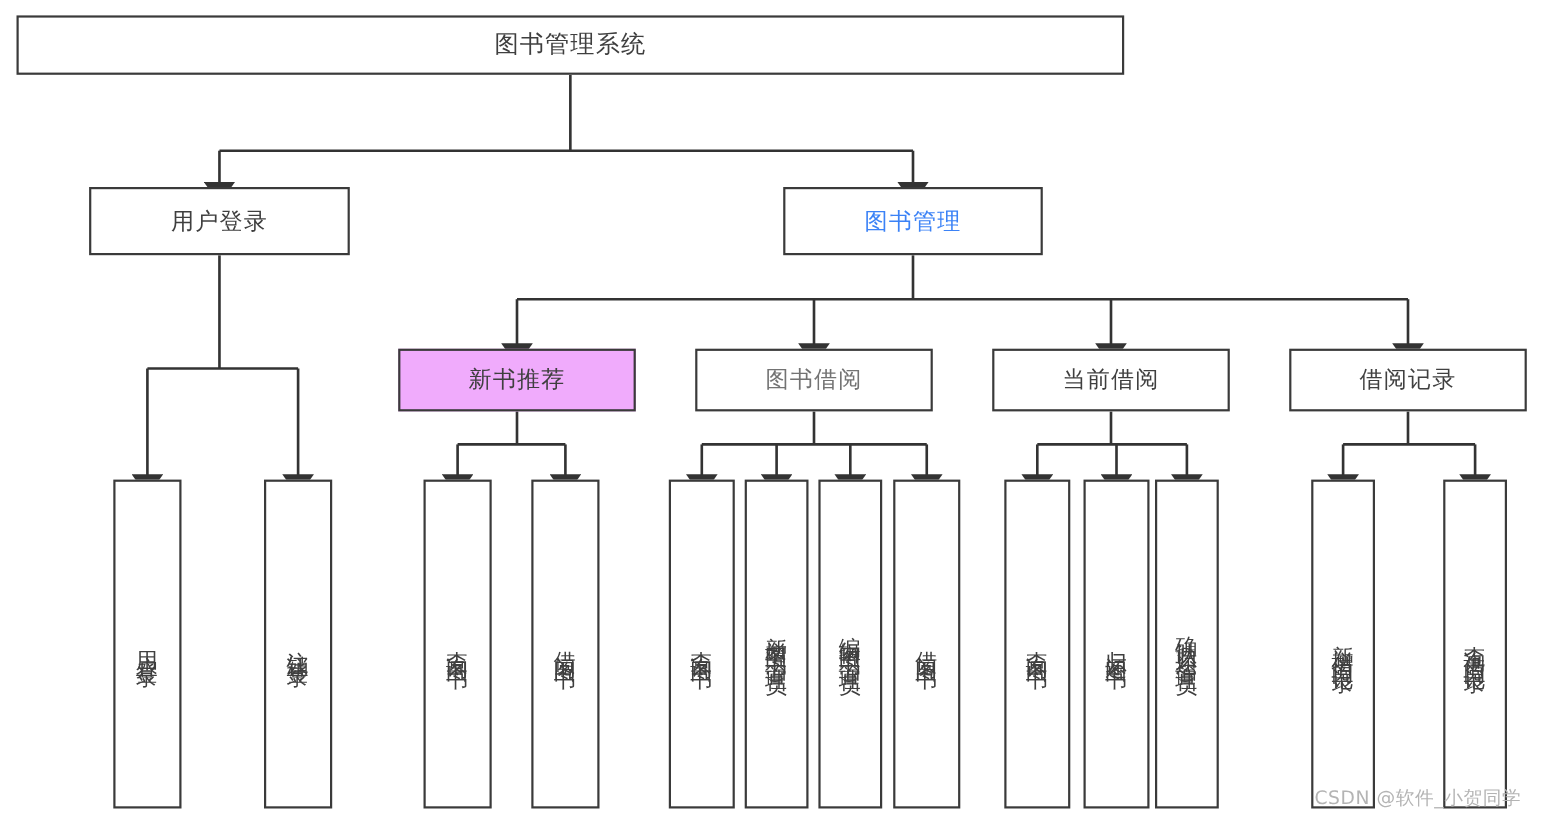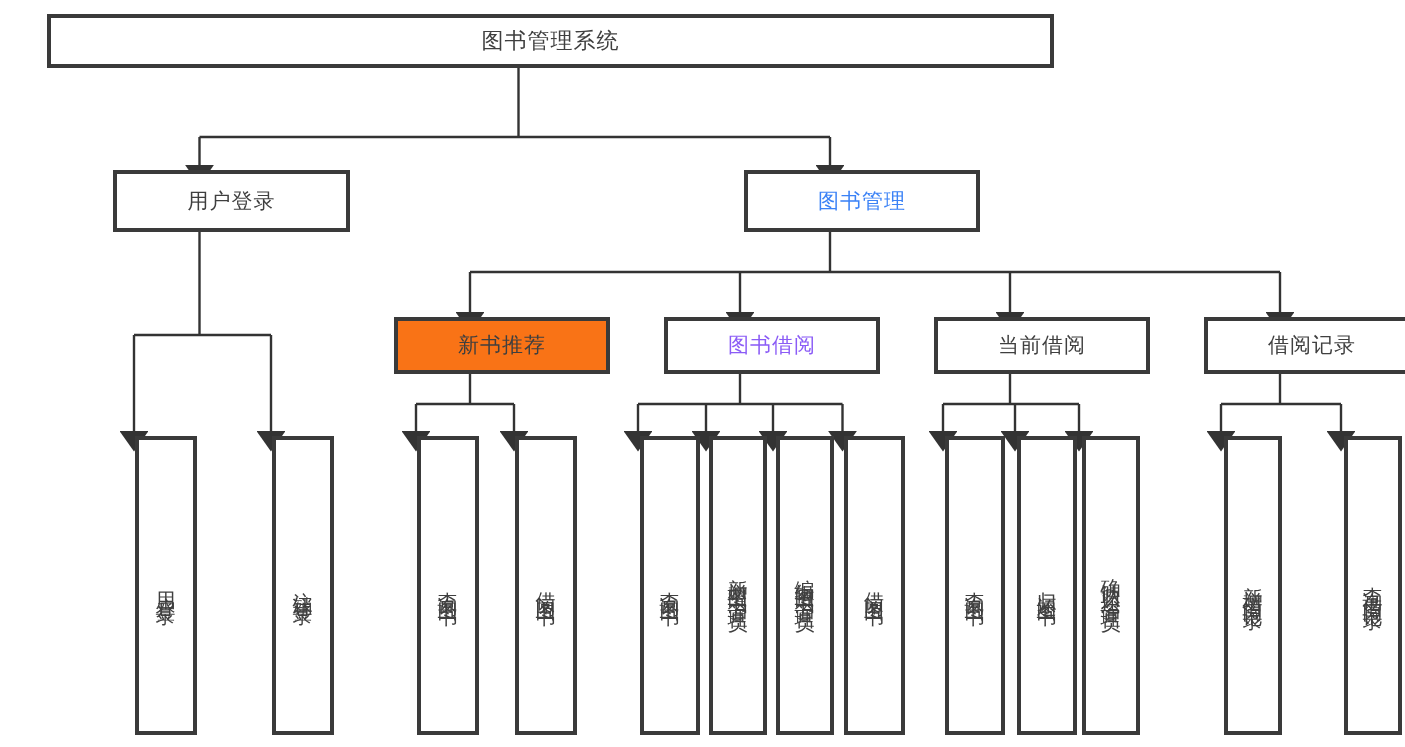--- a/index.html
+++ b/index.html
@@ -23,26 +23,25 @@
     left: 0;
     top: 0;
     width: 1405px;
     height: 747px;
     pointer-events: none;
   }
   .node {
     position: absolute;
     box-sizing: border-box;
     background: #ffffff;
-    border: 4px solid #be185d;
+    border: 2px solid #be185d;
     display: flex;
     align-items: center;
     justify-content: center;
     color: #3f3f3f;
-    margin-left: 32px;
   }
   .node-label {
     text-align: center;
     line-height: 1.25;
     white-space: nowrap;
     color: #3f3f3f;
   }
   
   .node.horiz .node-label {
     font-size: 21px;
@@ -123,25 +122,25 @@
   <div id="node-layer">
       <div class="node horiz root" style="left: 15px; top: 14px; width: 1007px; height: 54px; border-color: rgb(58, 58, 58); background: rgb(255, 255, 255);">
         <span class="node-label" style="color: rgb(63, 63, 63);">图书管理系统</span>
       </div>
       <div class="node horiz" style="left: 81px; top: 170px; width: 237px; height: 62px; border-color: rgb(58, 58, 58); background: rgb(255, 255, 255);">
         <span class="node-label" style="color: rgb(63, 63, 63);">用户登录</span>
       </div>
       <div class="node horiz" style="left: 712px; top: 170px; width: 236px; height: 62px; border-color: rgb(58, 58, 58); background: rgb(255, 255, 255);">
         <span class="node-label" style="color: #3b82f6;">图书管理</span>
       </div>
-      <div class="node horiz" style="left: 362px; top: 317px; width: 216px; height: 57px; border-color: rgb(58, 58, 58); background: #f97316;">
+      <div class="node horiz" style="left: 362px; top: 317px; width: 216px; height: 57px; border-color: rgb(58, 58, 58); background: #f0abfc;">
         <span class="node-label" style="color: rgb(63, 63, 63);">新书推荐</span>
       </div>
       <div class="node horiz" style="left: 632px; top: 317px; width: 216px; height: 57px; border-color: rgb(58, 58, 58); background: rgb(255, 255, 255);">
-        <span class="node-label" style="color: #8b5cf6;">图书借阅</span>
+        <span class="node-label" style="color: #737373;">图书借阅</span>
       </div>
       <div class="node horiz" style="left: 902px; top: 317px; width: 216px; height: 57px; border-color: rgb(58, 58, 58); background: rgb(255, 255, 255);">
         <span class="node-label" style="color: rgb(63, 63, 63);">当前借阅</span>
       </div>
       <div class="node horiz" style="left: 1172px; top: 317px; width: 216px; height: 57px; border-color: rgb(58, 58, 58); background: rgb(255, 255, 255);">
         <span class="node-label" style="color: #404040;">借阅记录</span>
       </div>
       <div class="node vert" style="left: 103px; top: 436px; width: 62px; height: 299px; border-color: rgb(58, 58, 58); background: rgb(255, 255, 255);">
         <span class="node-label" style="color: rgb(63, 63, 63);">用户登录</span>
       </div>
@@ -175,13 +174,14 @@
       <div class="node vert" style="left: 1050px; top: 436px; width: 58px; height: 299px; border-color: rgb(58, 58, 58); background: rgb(255, 255, 255);">
         <span class="node-label" style="color: rgb(63, 63, 63);">确认归还（管理员）</span>
       </div>
       <div class="node vert" style="left: 1192px; top: 436px; width: 58px; height: 299px; border-color: rgb(58, 58, 58); background: rgb(255, 255, 255);">
         <span class="node-label" style="color: rgb(63, 63, 63);">新增借阅记录</span>
       </div>
       <div class="node vert" style="left: 1312px; top: 436px; width: 58px; height: 299px; border-color: rgb(58, 58, 58); background: rgb(255, 255, 255);">
         <span class="node-label" style="color: rgb(63, 63, 63);">查询借阅记录</span>
       </div>
     </div>
+  <div class="watermark" style="left: 1195px; top: 714px; color: rgb(180, 180, 180);">CSDN @软件_小贺同学</div>
 </div>
 
 </body></html>

